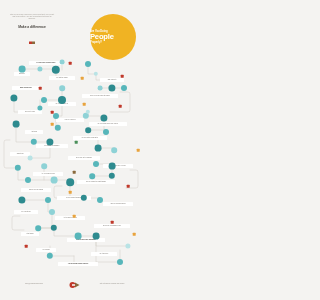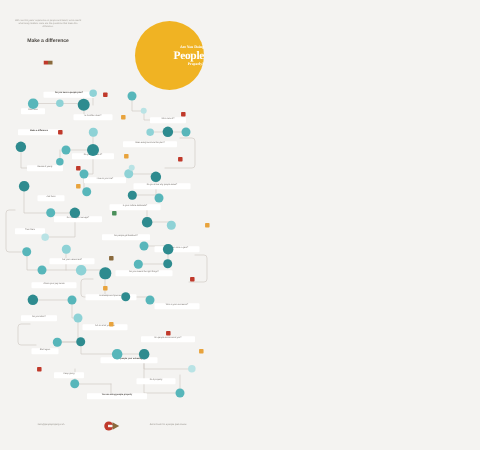--- a/index.html
+++ b/index.html
@@ -27,23 +27,22 @@
   }
   .intro-mark{
     margin:2.5px auto 0;width:7px;height:4px;position:relative;
   }
 
   
   .badge{
     position:absolute;left:90px;top:14px;width:46px;height:46px;
     border-radius:50%;
     background:#f0b323;
-    display:flex;flex-direction:column;align-items:flex-end;justify-content:center;
+    display:flex;flex-direction:column;align-items:flex-start;justify-content:center;
     text-align:center;
-    font-family:Liberation Serif, serif;
   }
   .badge .b1,.badge .b3{
     font-size:2.6px;line-height:3px;color:#fff;font-weight:bold;
     letter-spacing:-.02px;
   }
   .badge .b2{
     font-size:7.6px;line-height:8.2px;color:#fff;font-weight:bold;
     letter-spacing:-.2px;margin:.4px 0;
   }
 

